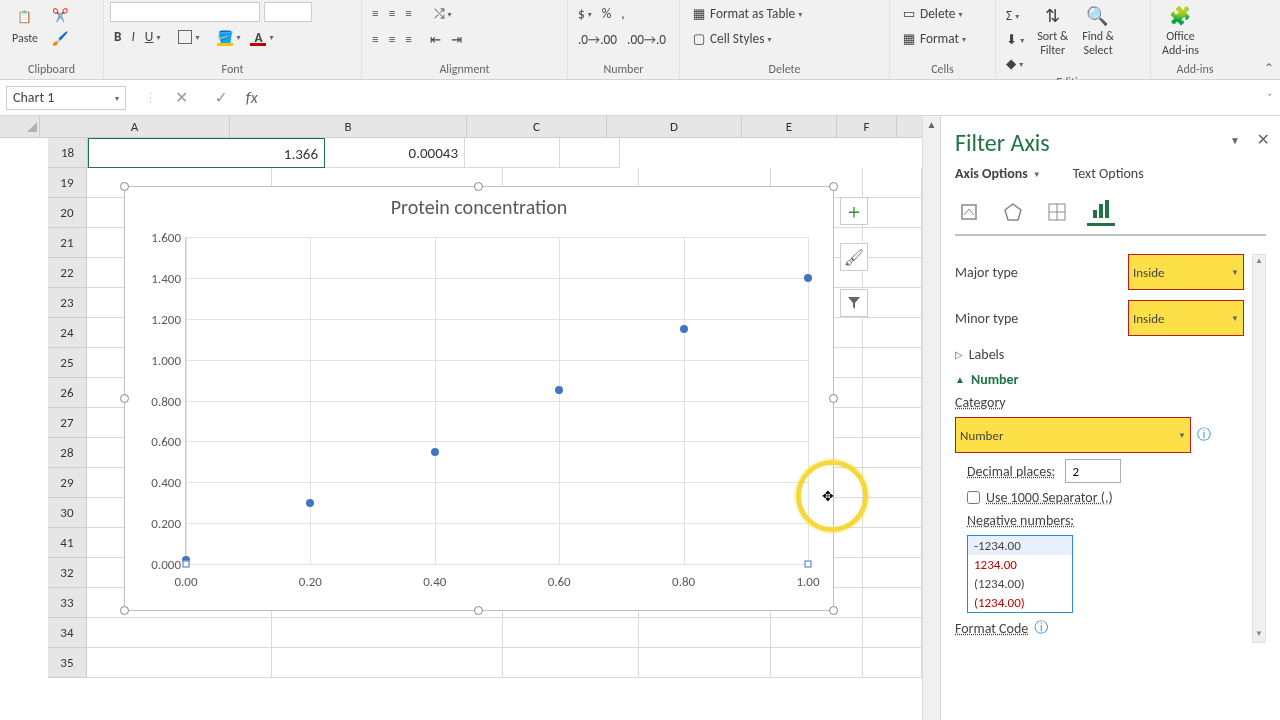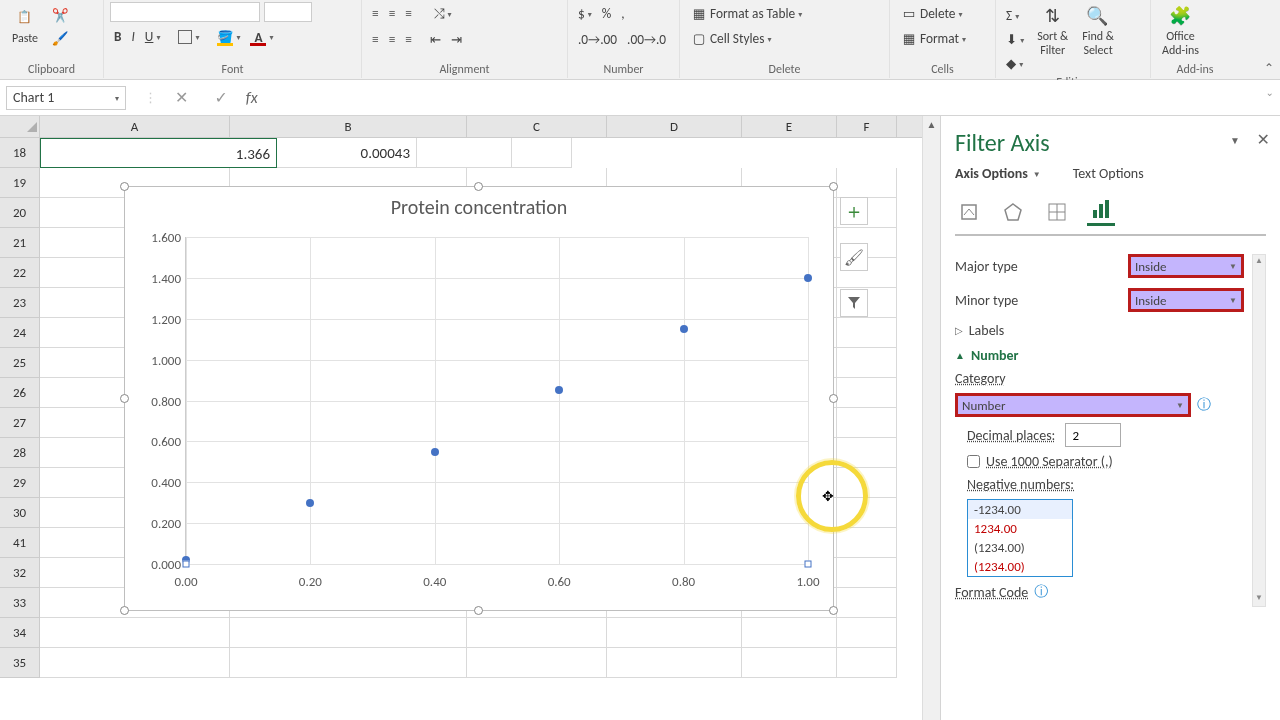--- a/index.html
+++ b/index.html
@@ -25,21 +25,21 @@
 .formula-input { flex: 1; height: 24px; border: none; margin-left: 10px; font-size: 14px; }
 .fb-expand { position:absolute; right:6px; top:6px; color:#999; font-size:10px; }
 
 
 .sheet-wrap { position: relative; height: 604px; display: flex; }
 .sheet { flex: 1; position: relative; overflow: hidden; }
 .col-headers { display: flex; height: 22px; background: #e6e6e6; border-bottom: 1px solid #ccc; }
 .corner { width: 40px; border-right: 1px solid #ccc; background: #e6e6e6; display:flex; align-items:center; justify-content:flex-end; padding-right:2px; }
 .col-h { border-right: 1px solid #ccc; text-align: center; line-height: 22px; color: #333; }
 .row { display: flex; height: 30px; }
-.row-h { width: 40px; background: #e6e6e6; border-right: 1px solid #ccc; border-bottom: 1px solid #ccc; text-align: center; line-height: 30px; color: #333; }
+.row-h { width: 40px; background: #e6e6e6; border-right: 1px solid #ccc; border-bottom: 1px solid #ccc; text-align: center; line-height: 30px; color: #333; margin-left: 48px; }
 .cell { border-right: 1px solid #d9d9d9; border-bottom: 1px solid #d9d9d9; padding: 0 6px; line-height: 30px; font-size: 15px; color: #333; overflow:hidden; white-space:nowrap;}
 .cell.num { text-align: right; }
 .cell.sel { border: 1px solid #217346; }
 .vscroll { width: 18px; background: #f0f0f0; border-left: 1px solid #ddd; position: relative; }
 .vscroll-arrow { height:18px; text-align:center; font-size:10px; color:#666; line-height:18px; }
 
 
 .cA { width: 190px; } .cB { width: 237px; } .cC { width: 140px; } .cD { width: 135px; } .cE { width: 95px; } .cF { width: 60px; }
 
 
@@ -68,21 +68,21 @@
 .pane-tab { cursor:pointer; color:#444; padding-bottom:4px; display:flex; align-items:center; gap:4px;}
 .pane-tab.active { font-weight: bold; }
 .pane-icons { display:flex; gap:16px; margin-bottom:18px; padding-bottom:8px; border-bottom: 2px solid #bfbfbf; position:relative;}
 .pane-ic { width:28px; height:28px; display:flex; align-items:center; justify-content:center; cursor:pointer; }
 .pane-ic.active { border-bottom:3px solid #217346; padding-bottom:4px;}
 .pane-body { font-size:14px; display:flex; gap:8px; }
 .pane-main { flex:1; }
 .pane-scroll { width:14px; background:#f0f0f0; border:1px solid #e0e0e0; display:flex; flex-direction:column; }
 .pane-scroll .arr{height:14px; text-align:center; font-size:8px; color:#888;}
 .opt-row { display:flex; align-items:center; justify-content:space-between; margin-bottom:10px; }
-.opt-sel { width:116px; height:24px; border:3px solid #b91c1c; padding:0 4px; font-size:13px; display:flex; align-items:center; justify-content:space-between; background:#c4b5fd;}
+.opt-sel { width:116px; height:36px; border:1px solid #b91c1c; padding:0 4px; font-size:13px; display:flex; align-items:center; justify-content:space-between; background:#fde047;}
 .section-h { display:flex; align-items:center; gap:6px; margin: 8px 0 6px 0; font-size:14px; cursor:pointer; }
 .section-h .tri { font-size:10px; color:#666; }
 .section-h.open { color:#217346; font-weight:bold; }
 .sub { margin-left: 0px; margin-bottom:6px; }
 .inp { border:1px solid #ababab; height:24px; padding:0 6px; width:56px; font-size:13px; }
 .wide { width: 236px; display:flex; align-items:center; justify-content:space-between; }
 .chk { display:flex; align-items:center; gap:6px; }
 .neg-list { border:1px solid #2a8dd4; width:106px; }
 .neg-item { padding:2px 6px; font-size:13px; }
 .neg-red { color:#c00000; }

